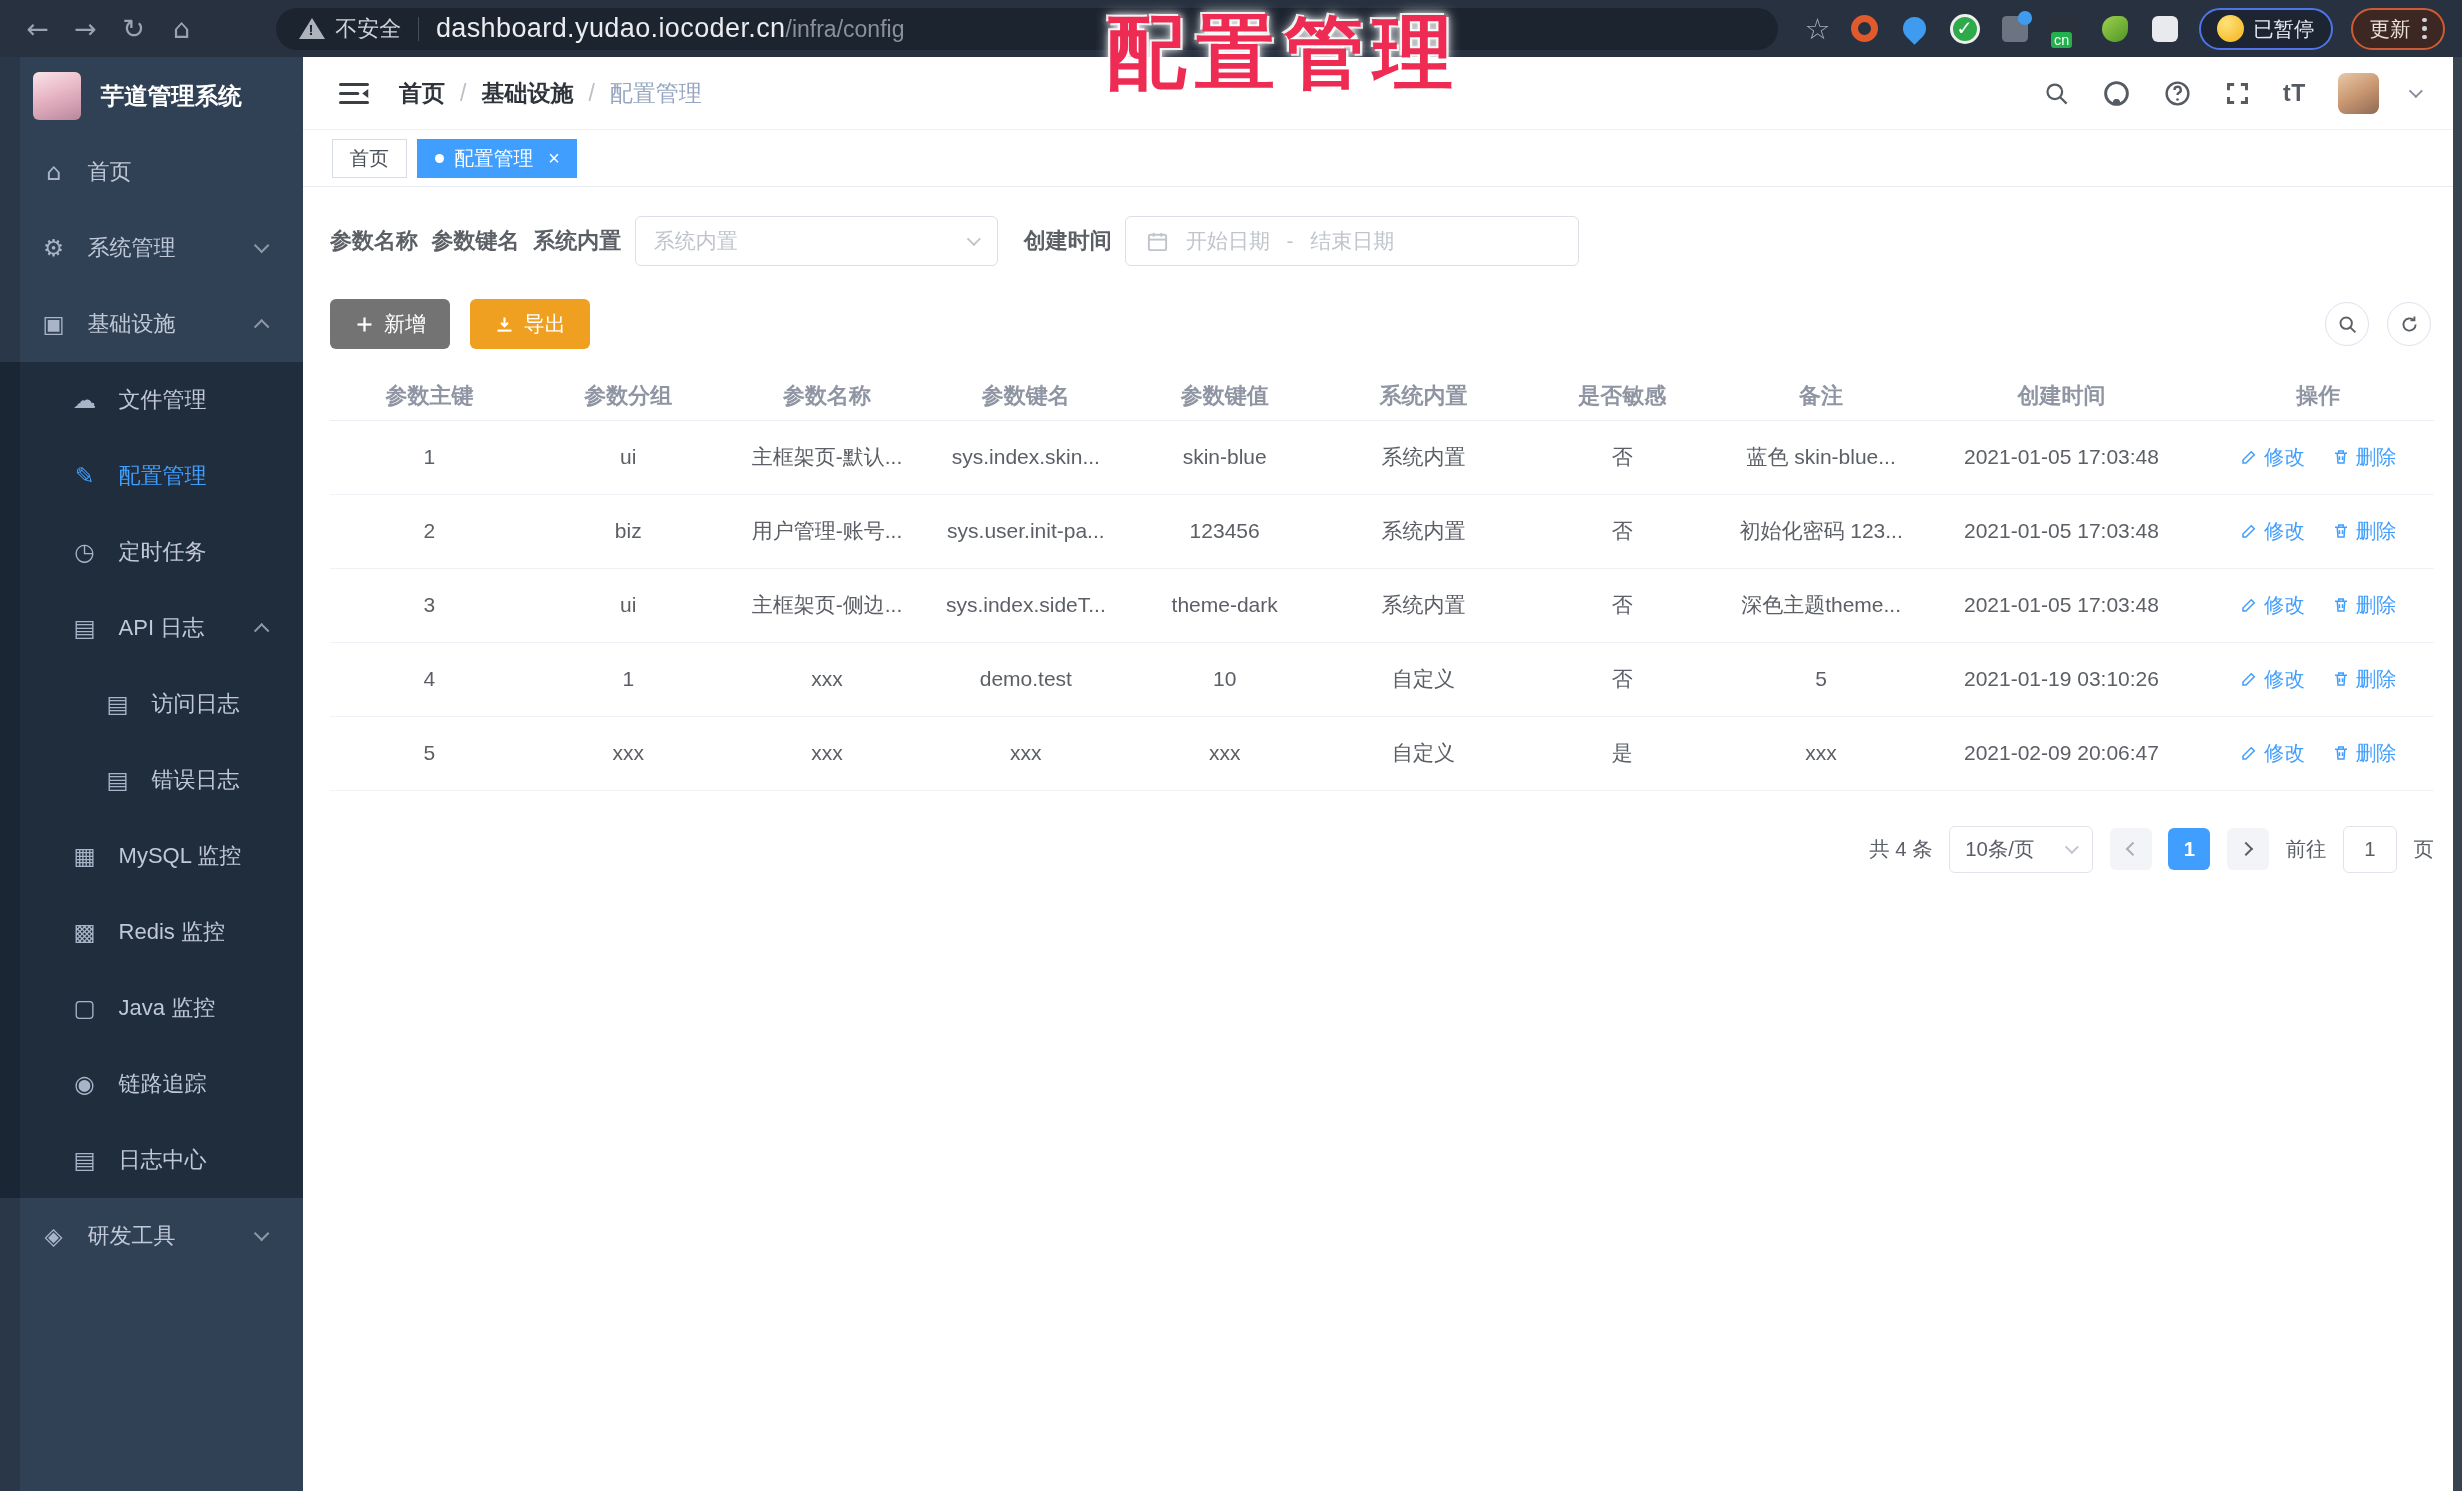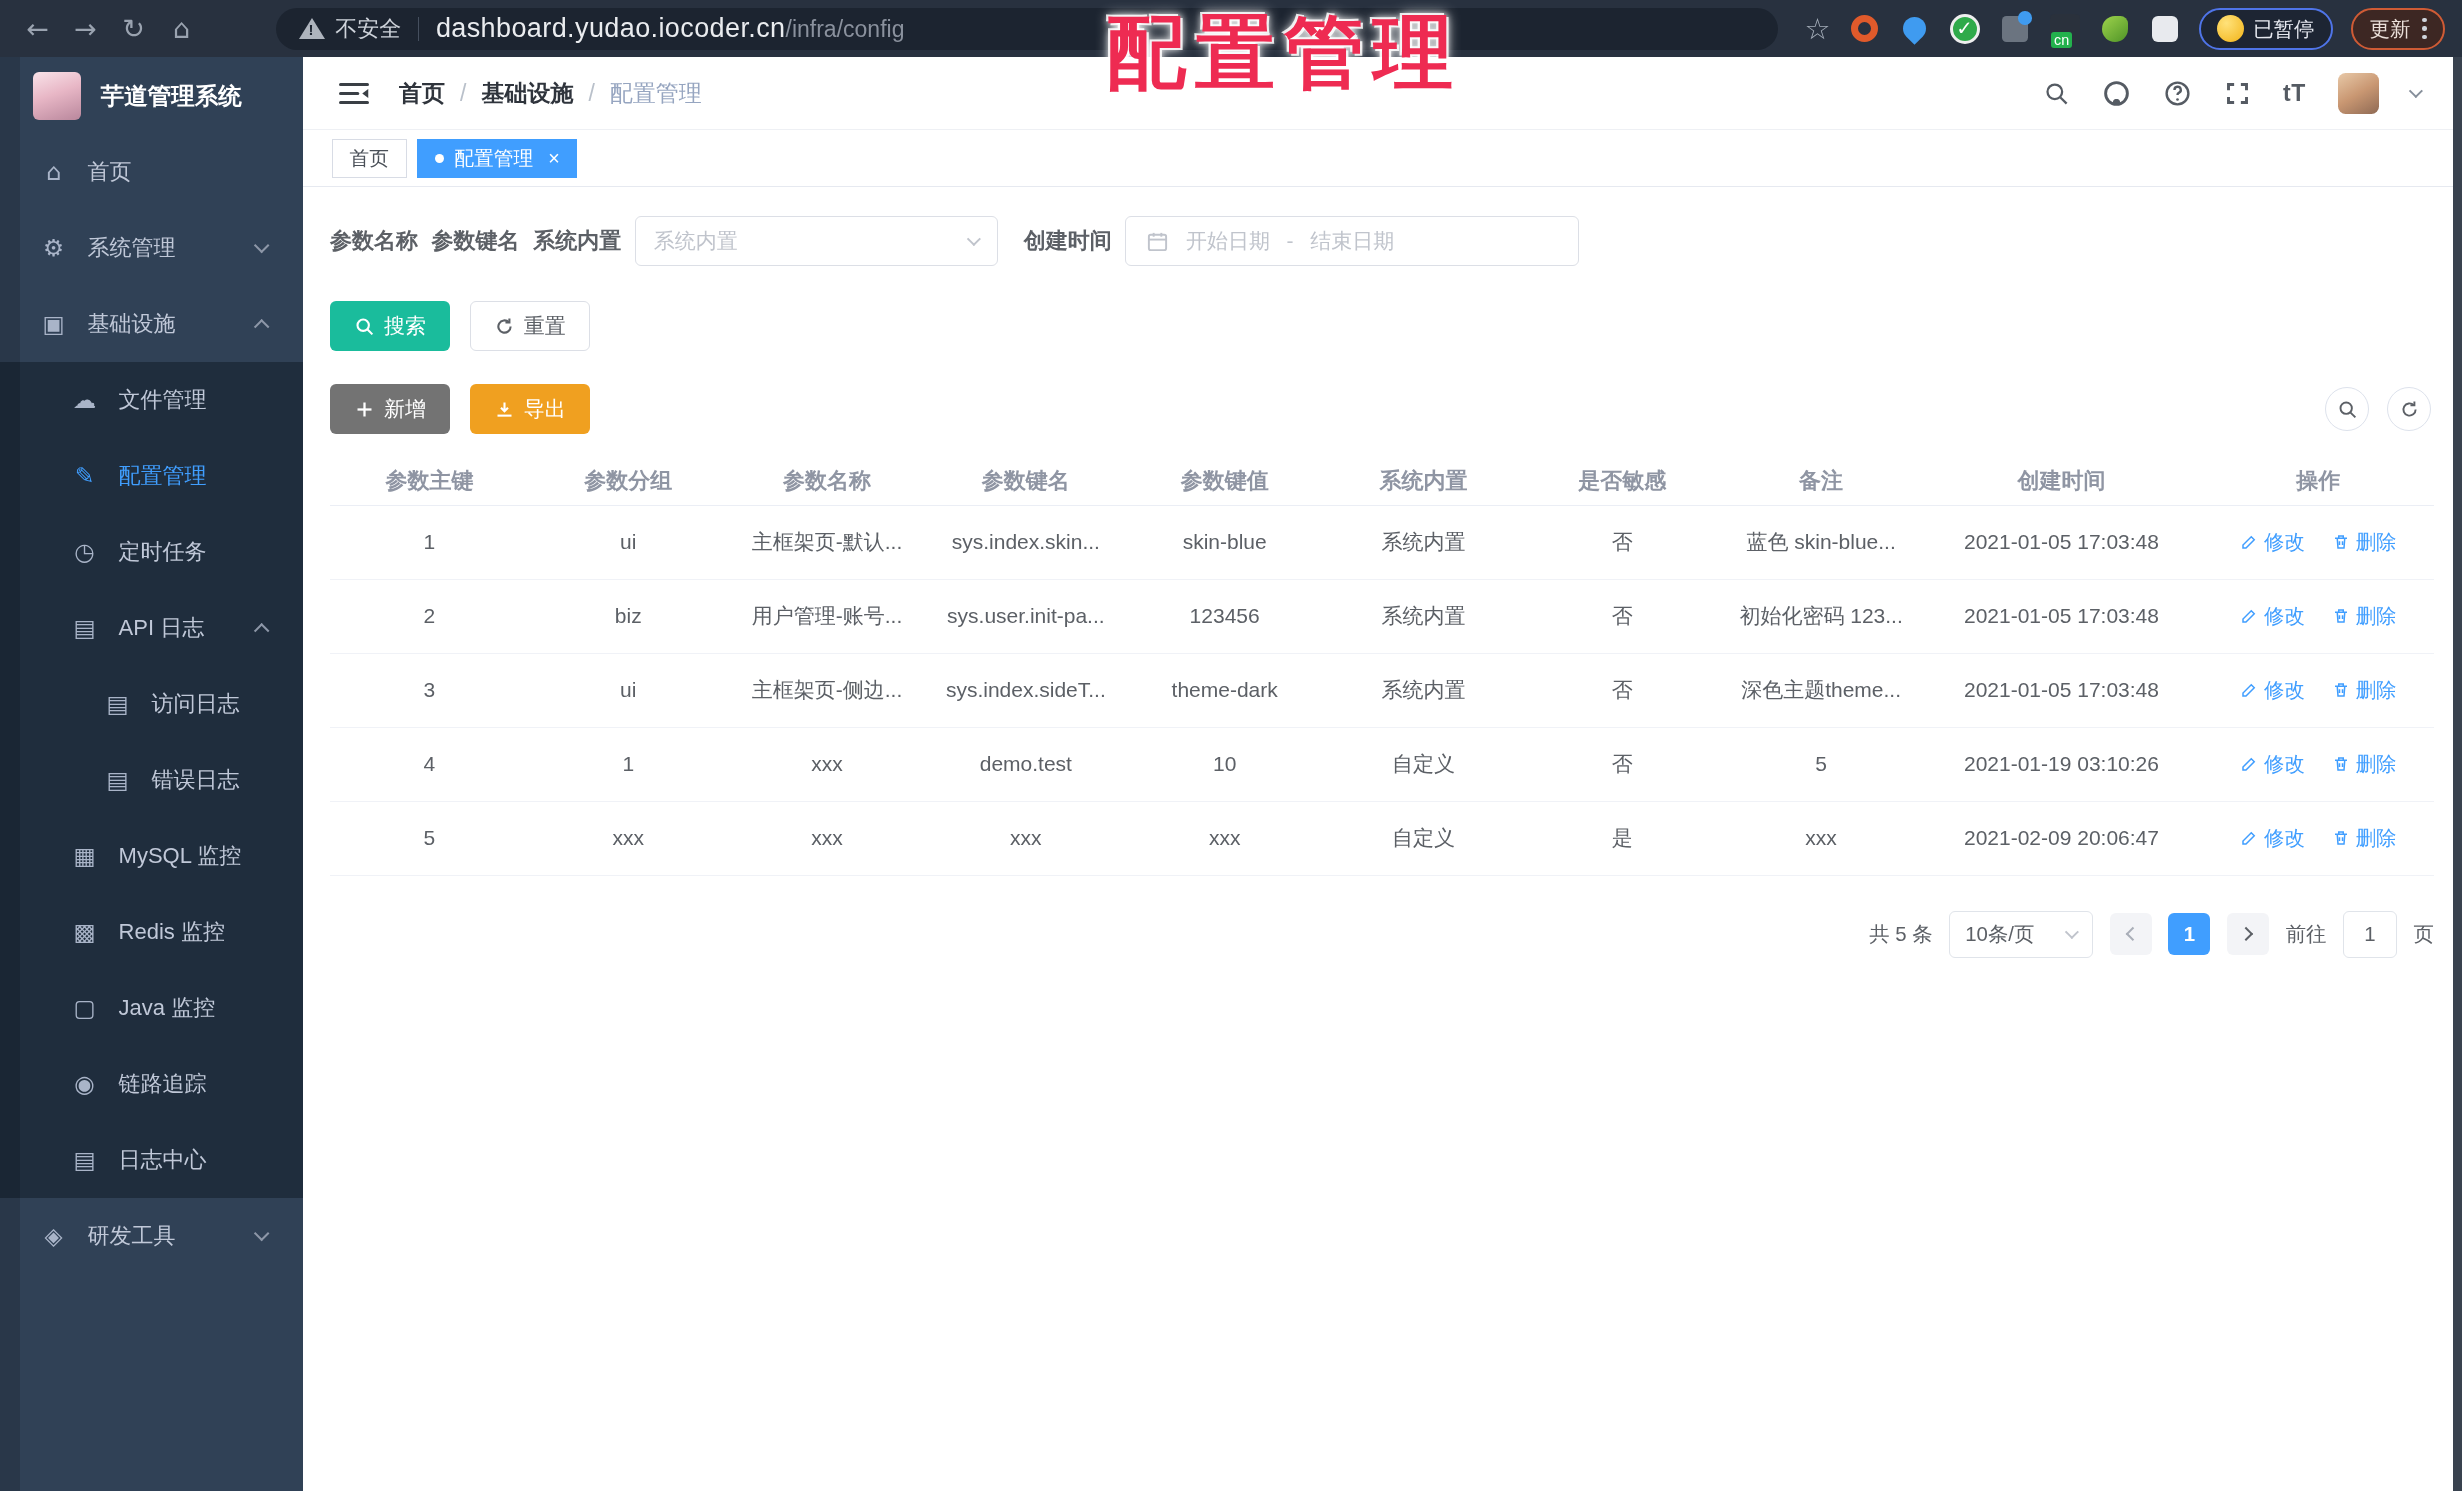--- a/index.html
+++ b/index.html
@@ -373,36 +373,20 @@
                   <line x1="8" y1="3" x2="8" y2="7"></line>
                   <line x1="16" y1="3" x2="16" y2="7"></line>
                 </svg>
             </span>
             <span>开始日期</span>
             <span class="date-sep">-</span>
             <span>结束日期</span>
           </span>
         </div>
 
-        <div class="actions-row">
-          <button class="btn btn-search">
-            <svg width="21" height="21" viewBox="0 0 24 24" fill="none" stroke="currentColor" stroke-width="2.4">
-                <circle cx="10.5" cy="10.5" r="6.5"></circle>
-                <line x1="15.5" y1="15.5" x2="21" y2="21"></line>
-              </svg>
-            <span>搜索</span>
-          </button>
-          <button class="btn btn-reset">
-            <svg width="21" height="21" viewBox="0 0 24 24" fill="none" stroke="currentColor" stroke-width="2.4">
-                <path d="M19 12a7 7 0 1 1-2.05-4.95"></path>
-                <path d="M17.6 2.8v4.5h-4.5"></path>
-              </svg>
-            <span>重置</span>
-          </button>
-        </div>
 
         <div class="toolbar-row">
           <div class="toolbar-left">
             <button class="btn btn-add">
               <svg width="21" height="21" viewBox="0 0 24 24" fill="none" stroke="currentColor" stroke-width="2.6">
                   <line x1="12" y1="4" x2="12" y2="20"></line>
                   <line x1="4" y1="12" x2="20" y2="12"></line>
                 </svg>
               <span>新增</span>
             </button>
@@ -580,21 +564,21 @@
                       <path d="M4 7h16M9 7V4h6v3M7 7l1 13h8l1-13M10 11v5M14 11v5"></path>
                     </svg>
                     <span>删除</span>
                   </a>
               </td>
             </tr>
           </tbody>
         </table>
 
         <div class="pagination">
-          <span>共 5 条</span>
+          <span>共 4 条</span>
           <span class="pg-size">
             <span>10条/页</span>
             <span class="sel-caret"></span>
           </span>
           <span class="pg-btn">
               <span class="pg-chev left"></span>
             </span>
           <span class="pg-cur">1</span>
           <span class="pg-btn">
               <span class="pg-chev right"></span>

